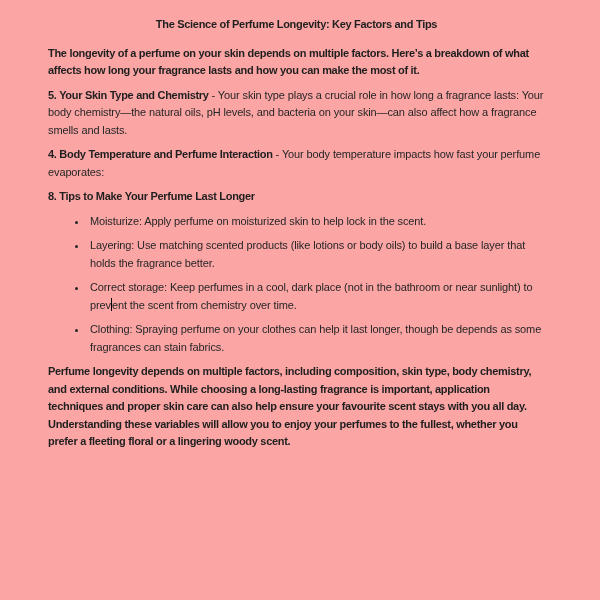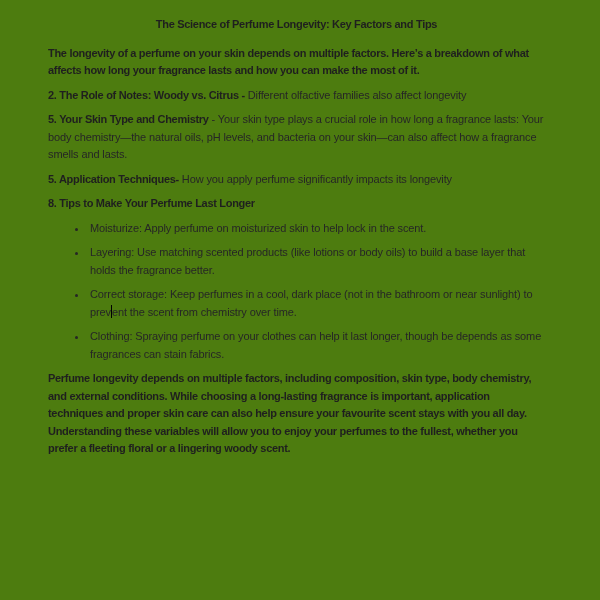--- a/index.html
+++ b/index.html
@@ -11,21 +11,21 @@
   body {
     font-family: "Liberation Sans", "DejaVu Sans", sans-serif;
     font-size: 11px;
     line-height: 17.5px;
     color: #262626;
     letter-spacing: -0.12px;
   }
   .page {
     width: 600px; height: 600px;
     padding: 16px 55px 20px 48px;
-    background: #4d7c0f;
+    background: #fca5a5;
   }
   strong { font-weight: bold; letter-spacing: -0.3px; color: #1f1f1f; }
   .title {
     font-weight: bold;
     letter-spacing: -0.3px;
     text-align: center;
     color: #1f1f1f;
     margin-bottom: 11px;
   }
   .para { margin-bottom: 7px; }
@@ -51,26 +51,25 @@
 
   <div class="title">
     <span>The Science of Perfume Longevity: Key Factors and Tips</span>
   </div>
 
   <p class="para bold-para">
     <span>The longevity of a perfume on your skin depends on multiple factors. Here’s a breakdown of what affects how long your fragrance lasts and how you can make the most of it.</span>
   </p>
 
 
-  <p class="para"><strong>2. The Role of Notes: Woody vs. Citrus -</strong><span> Different olfactive families also affect longevity</span></p>
 
   <p class="para"><strong>5. Your Skin Type and Chemistry</strong><span> - Your skin type plays a crucial role in how long a fragrance lasts: Your body chemistry—the natural oils, pH levels, and bacteria on your skin—can also affect how a fragrance smells and lasts.</span></p>
 
+  <p class="para"><strong>4. Body Temperature and Perfume Interaction</strong><span> - Your body temperature impacts how fast your perfume evaporates:</span></p>
 
-  <p class="para"><strong>5. Application Techniques-</strong><span> How you apply perfume significantly impacts its longevity</span></p>
 
 
   <p class="para bold-para">
     <span>8. Tips to Make Your Perfume Last Longer</span>
   </p>
 
   <ul class="tips">
     <li><span>Moisturize: Apply perfume on moisturized skin to help lock in the scent.</span></li>
     <li><span>Layering: Use matching scented products (like lotions or body oils) to build a base layer that holds the fragrance better.</span></li>
     <li><span>Correct storage: Keep perfumes in a cool, dark place (not in the bathroom or near sunlight) to prev</span><span class="caret"></span><span>ent the scent from chemistry over time.</span></li>

